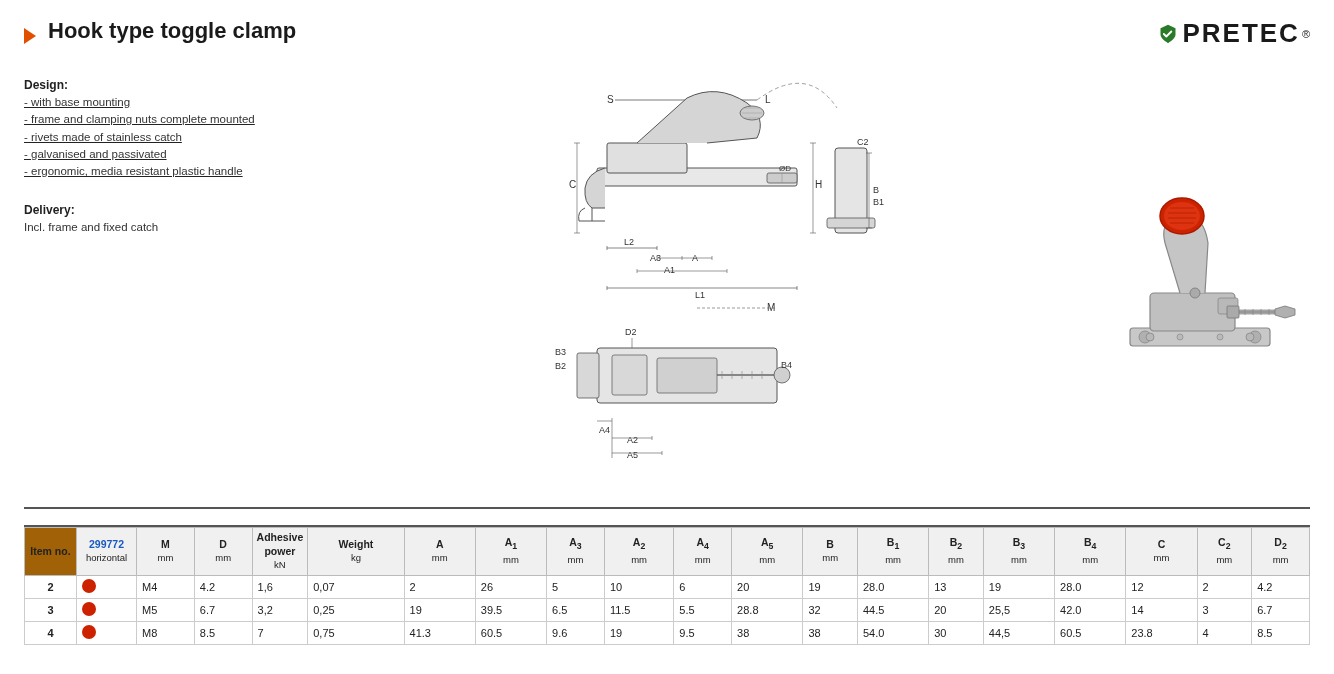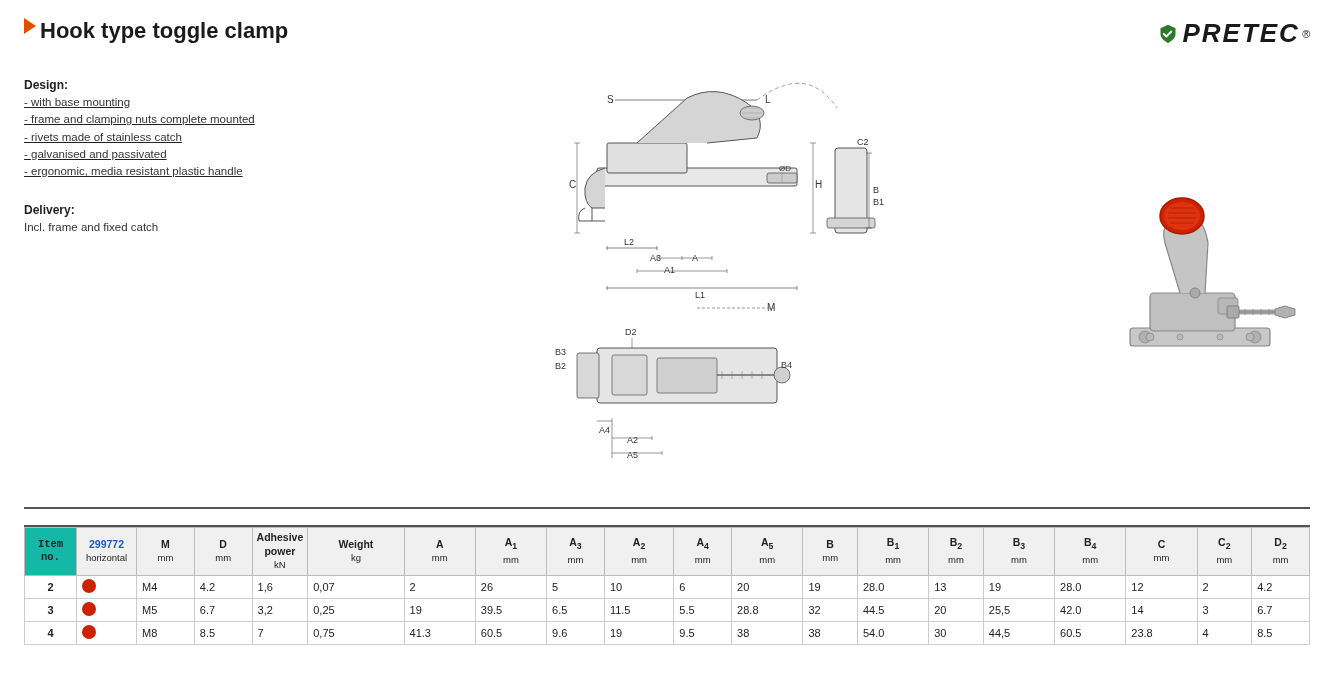--- a/index.html
+++ b/index.html
@@ -20,41 +20,40 @@
     }
     
     .header {
       display: flex;
       justify-content: space-between;
       align-items: flex-start;
       margin-bottom: 14px;
     }
     .title-area {
       display: flex;
-      align-items: flex-start;
-      gap: 0;
+      align-items: flex-end;
+      gap: 8px;
     }
     .triangle-icon {
       width: 0;
       height: 0;
       border-top: 8px solid transparent;
       border-bottom: 8px solid transparent;
       border-left: 12px solid #e05000;
       display: inline-block;
       margin-right: 4px;
     }
     .page-title {
       font-size: 22px;
       font-weight: bold;
       color: #1a1a1a;
     }
     .logo-area {
       display: flex;
       align-items: center;
-      font-style: italic;
     }
     .logo-text {
       font-size: 26px;
       font-weight: 900;
       color: #1a1a1a;
       letter-spacing: 2px;
     }
     .left-panel {
       width: 300px;
       flex-shrink: 0;
@@ -101,23 +100,22 @@
     .table-header-row th {
       background: #f0f0f0;
       border: 1px solid #bbb;
       padding: 3px 4px;
       text-align: center;
       font-weight: bold;
       font-size: 10.5px;
       line-height: 1.3;
     }
     .table-header-row th.item-no-col {
-      background: #14b8a6;
-      font-weight: bold;
-      font-family: Liberation Mono, monospace;
+      background: #a16207;
+      font-weight: bold;
     }
     .col-299772 {
       color: #1a5abf;
       font-weight: bold;
     }
     .sub-header {
       font-weight: normal;
       font-size: 9.5px;
     }
     table tbody tr {

